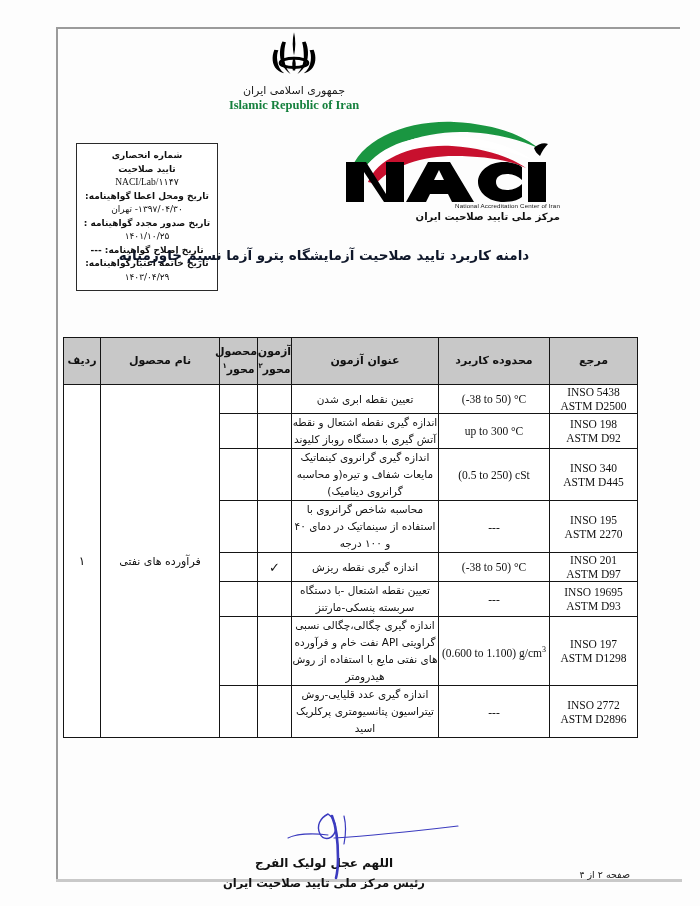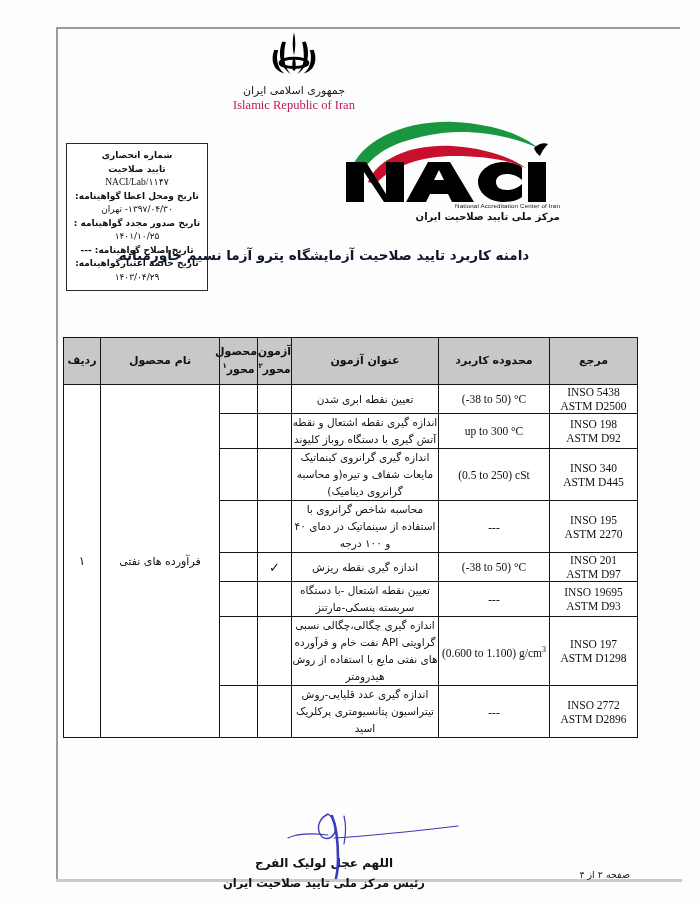--- a/index.html
+++ b/index.html
@@ -56,23 +56,23 @@
     margin: 0 auto;
   }
   .emblem-caption-fa {
     font-size: 11px;
     color: #1a1a1a;
     margin-top: 2px;
     letter-spacing: 0.2px;
   }
   .emblem-caption-en {
     font-family: "Liberation Serif", "DejaVu Serif", serif;
-    font-weight: normal;
+    font-weight: bold;
     font-size: 12.5px;
-    color: #be185d;
+    color: #15803d;
     margin-top: 1px;
     direction: ltr;
   }
 
   
   #naci-logo-wrap {
     position: absolute;
     left: 0; top: 118px;
     width: 560px;
     text-align: right;
@@ -88,21 +88,21 @@
   .naci-sub-fa {
     font-size: 10px;
     font-weight: bold;
     color: #111;
     margin-top: 2px;
   }
 
   
   #info-box {
     position: absolute;
-    left: 66px;
+    left: 76px;
     top: 143px;
     width: 142px;
     border: 1px solid #2a2a2a;
     box-sizing: border-box;
     padding: 5px 4px 6px 4px;
     text-align: center;
     background: #fff;
   }
   #info-box .line {
     font-size: 9px;

